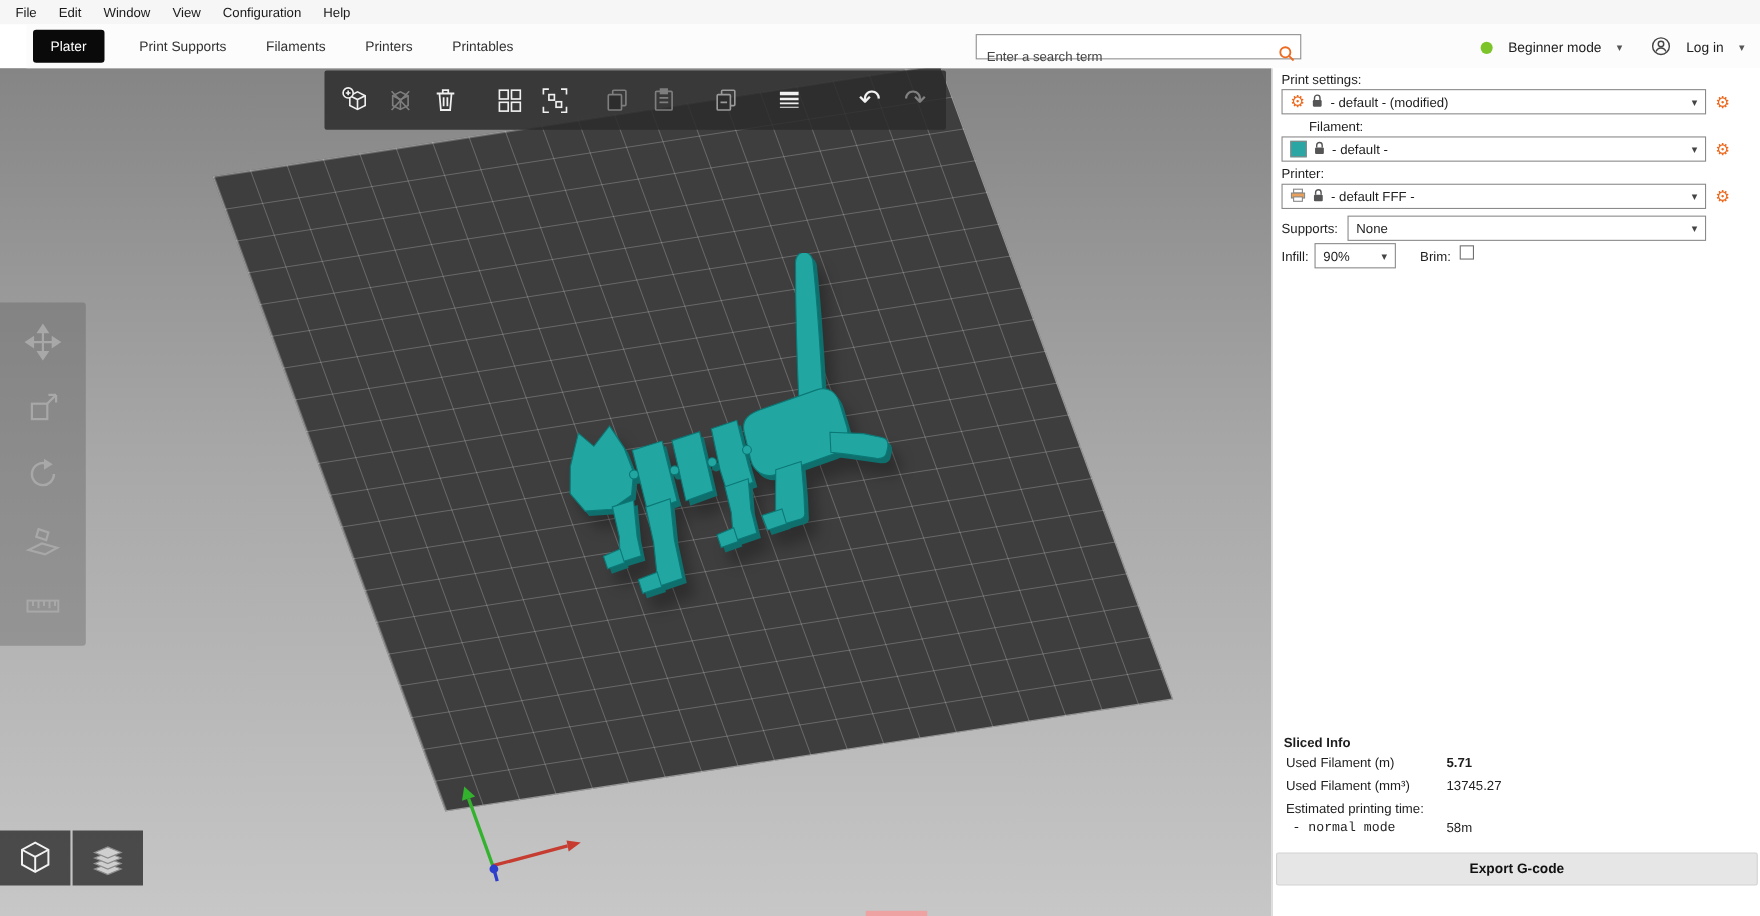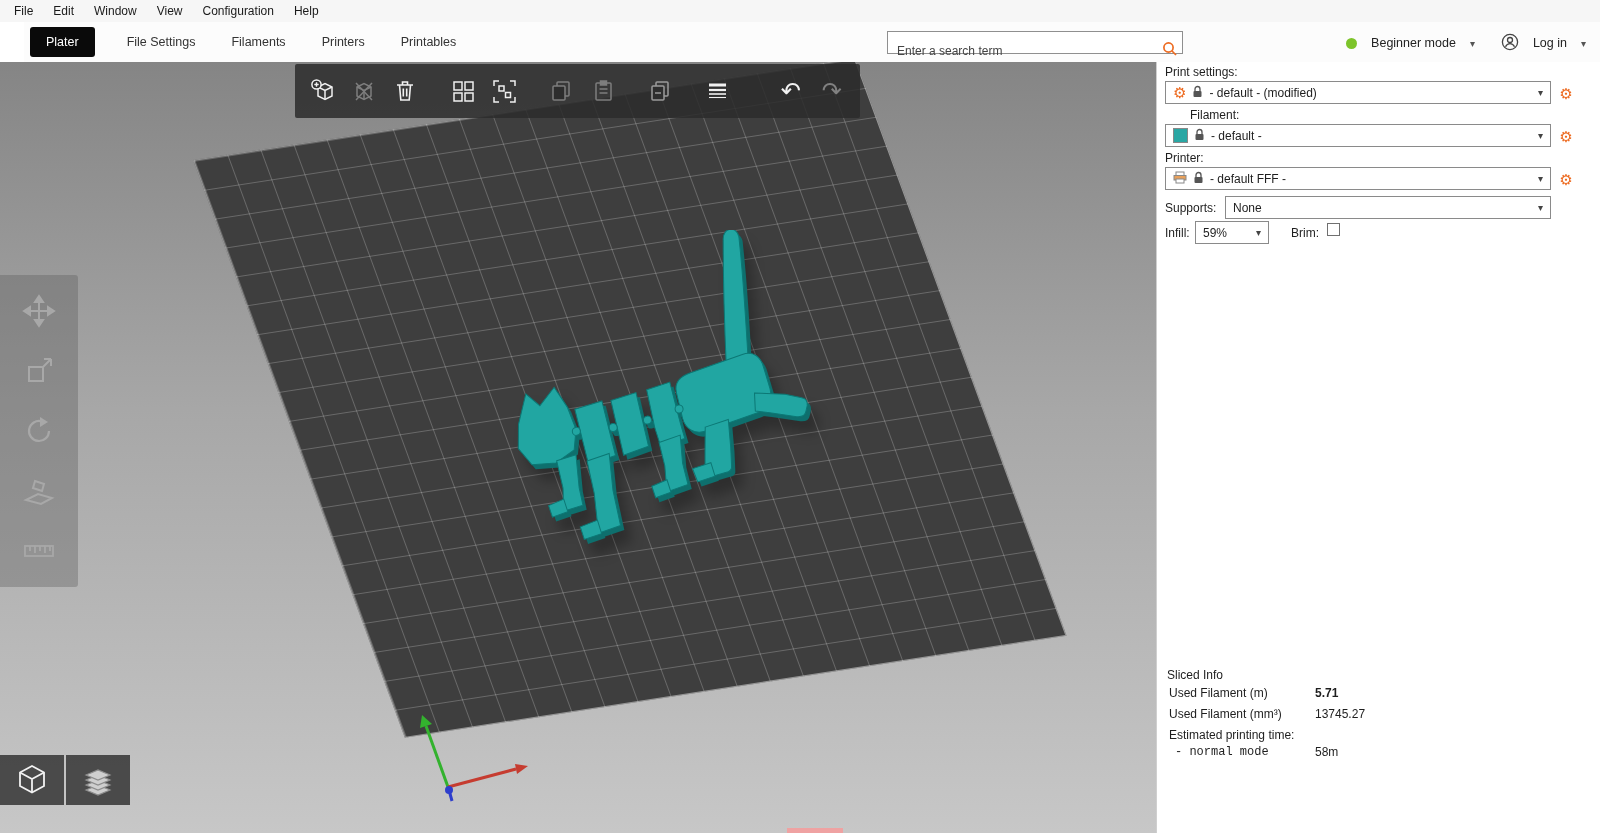--- a/index.html
+++ b/index.html
@@ -110,21 +110,21 @@
     position:absolute; display:flex; align-items:center; gap:6px; height:23px;
     border:1px solid #8a8a8a; background:#fff; padding:0 7px;
   }
   .combo .caret-glyph { margin-left:auto; color:#444; font-size:10px; }
   .gear { color:#ed6b21; font-size:15px; line-height:1; }
   .gear-btn { position:absolute; left:399px; width:20px; height:20px;
     display:flex; align-items:center; justify-content:center; }
   .swatch { width:15px; height:15px; border:1px solid #888; }
   .checkbox { position:absolute; width:13px; height:13px; border:1px solid #707070; background:#fff; }
 
-  .si-title { position:absolute; left:10px; top:606px; font-weight:normal; }
+  .si-title { position:absolute; left:10px; top:606px; font-weight:bold; }
   .si-row .si-label { position:absolute; left:12px; }
   .si-row .si-value { position:absolute; left:158px; }
   .export-btn {
     position:absolute; left:3px; top:713px; width:438px; height:30px;
     background:#e6e6e6; border:1px solid #d2d2d2; border-radius:2px;
     display:flex; align-items:center; justify-content:center;
     font-weight:bold; font-size:12.5px; color:#111; cursor:default;
   }
 </style>
 </head>
@@ -134,21 +134,21 @@
   <span class="menu-item">File</span>
   <span class="menu-item">Edit</span>
   <span class="menu-item">Window</span>
   <span class="menu-item">View</span>
   <span class="menu-item">Configuration</span>
   <span class="menu-item">Help</span>
 </div>
 
 <div class="tabbar">
   <div class="tab active">Plater</div>
-  <div class="tab">File Settings</div>
+  <div class="tab">Print Supports</div>
   <div class="tab">Filaments</div>
   <div class="tab">Printers</div>
   <div class="tab">Printables</div>
 
   <div class="search-wrap">
     <input type="text" placeholder="Enter a search term" style="">
     <span>
       <svg width="16" height="16" viewBox="0 0 16 16">
         <circle cx="6.5" cy="6.5" r="4.6" fill="none" stroke="#ed6b21" stroke-width="1.7"></circle>
         <line x1="10" y1="10" x2="14" y2="14" stroke="#ed6b21" stroke-width="1.7"></line>
@@ -424,21 +424,21 @@
   </div>
 
   <div class="p-label" style="top:139px;">Supports:</div>
   <div class="combo" style="left:68px; top:134px; width:326px;">
     <span>None</span>
     <span class="caret-glyph">▾</span>
   </div>
 
   <div class="p-label" style="top:164px;">Infill:</div>
   <div class="combo" style="left:38px; top:159px; width:74px;">
-    <span>59%</span>
+    <span>90%</span>
     <span class="caret-glyph">▾</span>
   </div>
   <div class="p-label" style="left:134px; top:164px;">Brim:</div>
   <div class="checkbox" style="left:170px; top:161px;"></div>
 
   <div class="si-title">Sliced Info</div>
 
   <div class="si-row">
     <span class="si-label" style="top:624px;">Used Filament (m)</span>
     <span class="si-value" style="top:624px;font-weight:bold;">5.71</span>
@@ -449,13 +449,14 @@
   </div>
   <div class="si-row">
     <span class="si-label" style="top:666px;">Estimated printing time:</span>
     <span class="si-value" style="top:666px;"></span>
   </div>
   <div class="si-row">
     <span class="si-label" style="top:683px; left:18px;font-family:Liberation Mono, monospace;">- normal mode</span>
     <span class="si-value" style="top:683px;">58m</span>
   </div>
 
+  <div class="export-btn">Export G-code</div>
 </div>
 
 </body></html>

